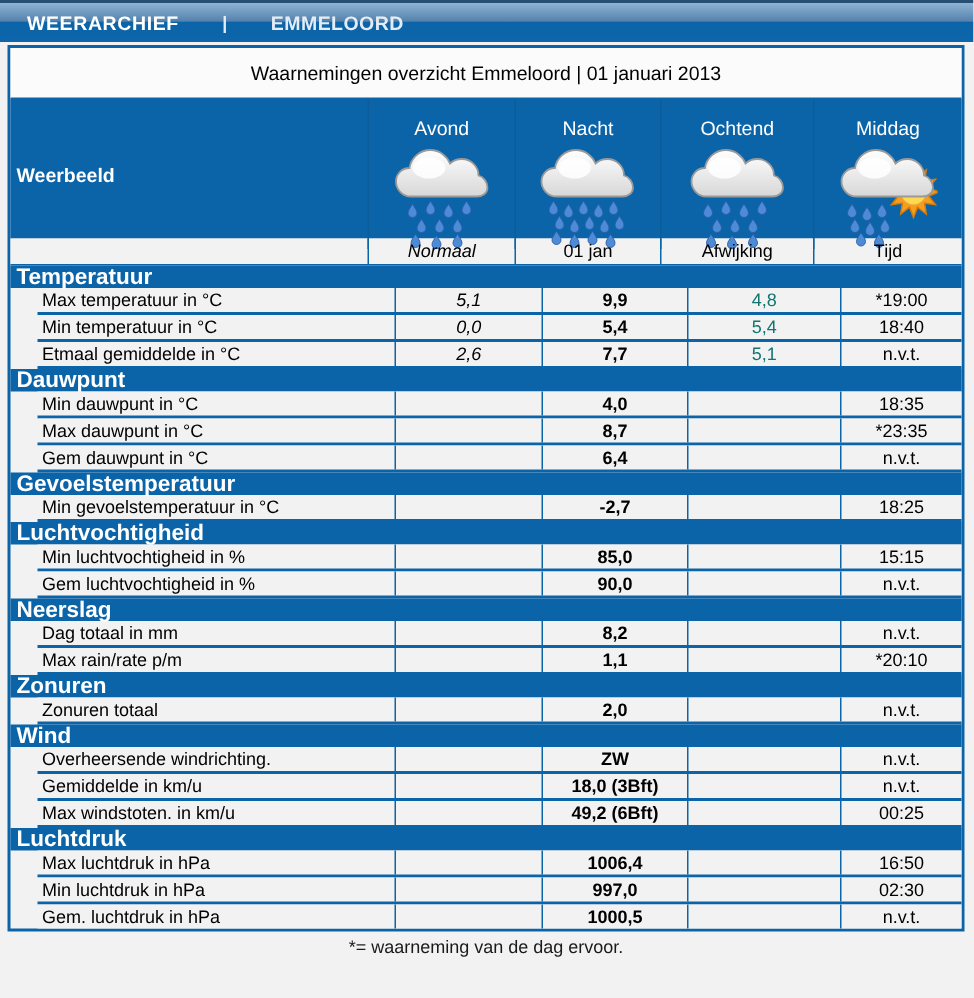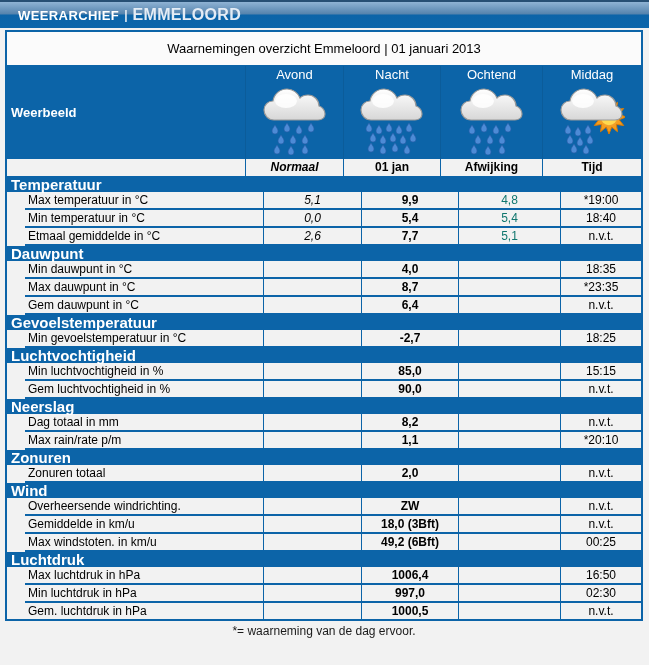--- a/index.html
+++ b/index.html
@@ -1,38 +1,38 @@
 <!DOCTYPE html>
 <html><head>
 <meta charset="utf-8">
 <style>
   html,body{margin:0;padding:0;background:#f2f2f2;width:649px;height:665px;overflow:hidden;
     font-family:"Liberation Sans","DejaVu Sans",sans-serif;-webkit-font-smoothing:antialiased;}
   .topbar{height:28px;background:linear-gradient(to bottom,#8fb3d4 0%,#5583ad 46%,#0c64a8 50%,#0c66ab 100%);
-    border-top:2px solid #274f74;display:flex;align-items:center;padding-left:18px;box-sizing:border-box;}
+    border-top:2px solid #274f74;display:flex;align-items:center;padding-left:18px;box-sizing:border-box;gap:24px;}
   .topbar-title{color:#ffffff;font-weight:bold;font-size:13px;letter-spacing:.4px;}
   .topbar-sep{color:#e4ecf5;font-weight:bold;font-size:12px;margin:0 5px;}
-  .topbar-sub{color:#e4ecf5;font-weight:bold;font-size:16px;letter-spacing:.3px;}
+  .topbar-sub{color:#e4ecf5;font-weight:bold;font-size:13px;letter-spacing:.3px;}
 
   .weather-table{margin:2px 6px 0 5px;border:2px solid #0c64a8;background:#f2f2f2;}
   .title-row{background:#fbfbfb;height:33px;line-height:34px;text-align:center;font-weight:normal;
     font-size:13px;color:#000;border-bottom:1px solid #0c64a8;}
 
   .grid{display:grid;grid-template-columns:238px 98px 97px 102px 1fr;}
 
   .blue-header{background:#0c64a8;height:93px;}
   .blue-header .pcol{border-left:1px solid #0a5causes;}
   .wb-cell{display:flex;align-items:center;padding-left:4px;}
   .wb-label{color:#fff;font-weight:bold;font-size:13px;}
   .pcol{border-left:1px solid #0b5c9a;display:flex;flex-direction:column;align-items:center;}
-  .pcol .plabel{color:#fff;font-size:13px;margin-top:1px;line-height:15px;}
+  .pcol .plabel{color:#fff;font-size:13px;margin-top:12px;line-height:15px;}
   .pcol .picon{width:66px;height:72px;margin-top:1px;}
 
   .cols-row{background:#f2f2f2;border-bottom:1px solid #0c64a8;}
-  .cols-row .cell{height:17px;line-height:17px;font-weight:bold;}
+  .cols-row .cell{height:17px;line-height:17px;}
   .cell{font-size:12px;color:#000;text-align:center;overflow:hidden;white-space:nowrap;}
   .cell.lbl{text-align:left;padding-left:3px;}
   .grid .cell + .cell{border-left:1px solid #0c64a8;}
   .colhead-normaal{font-style:italic;}
 
   .section-header{background:#0c64a8;color:#fff;font-weight:bold;font-size:15px;
     height:15px;line-height:15px;padding-left:4px;}
   .data-row{background:#f2f2f2;border-bottom:2px solid #0c64a8;margin-left:18px;}
   .data-row .cell{height:16px;line-height:16px;}
   .data-row:last-child{border-bottom:none;}

